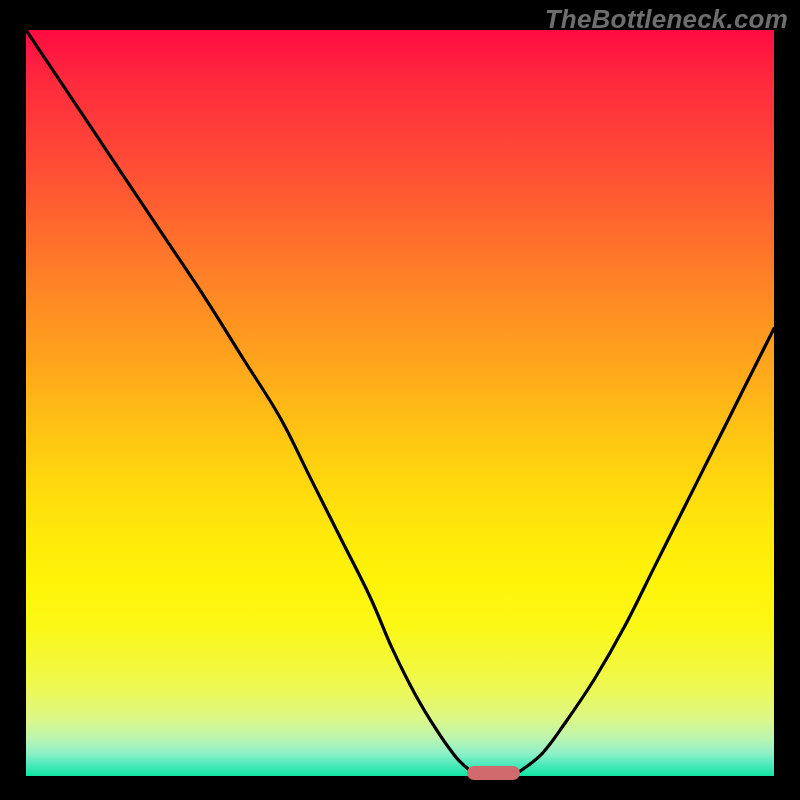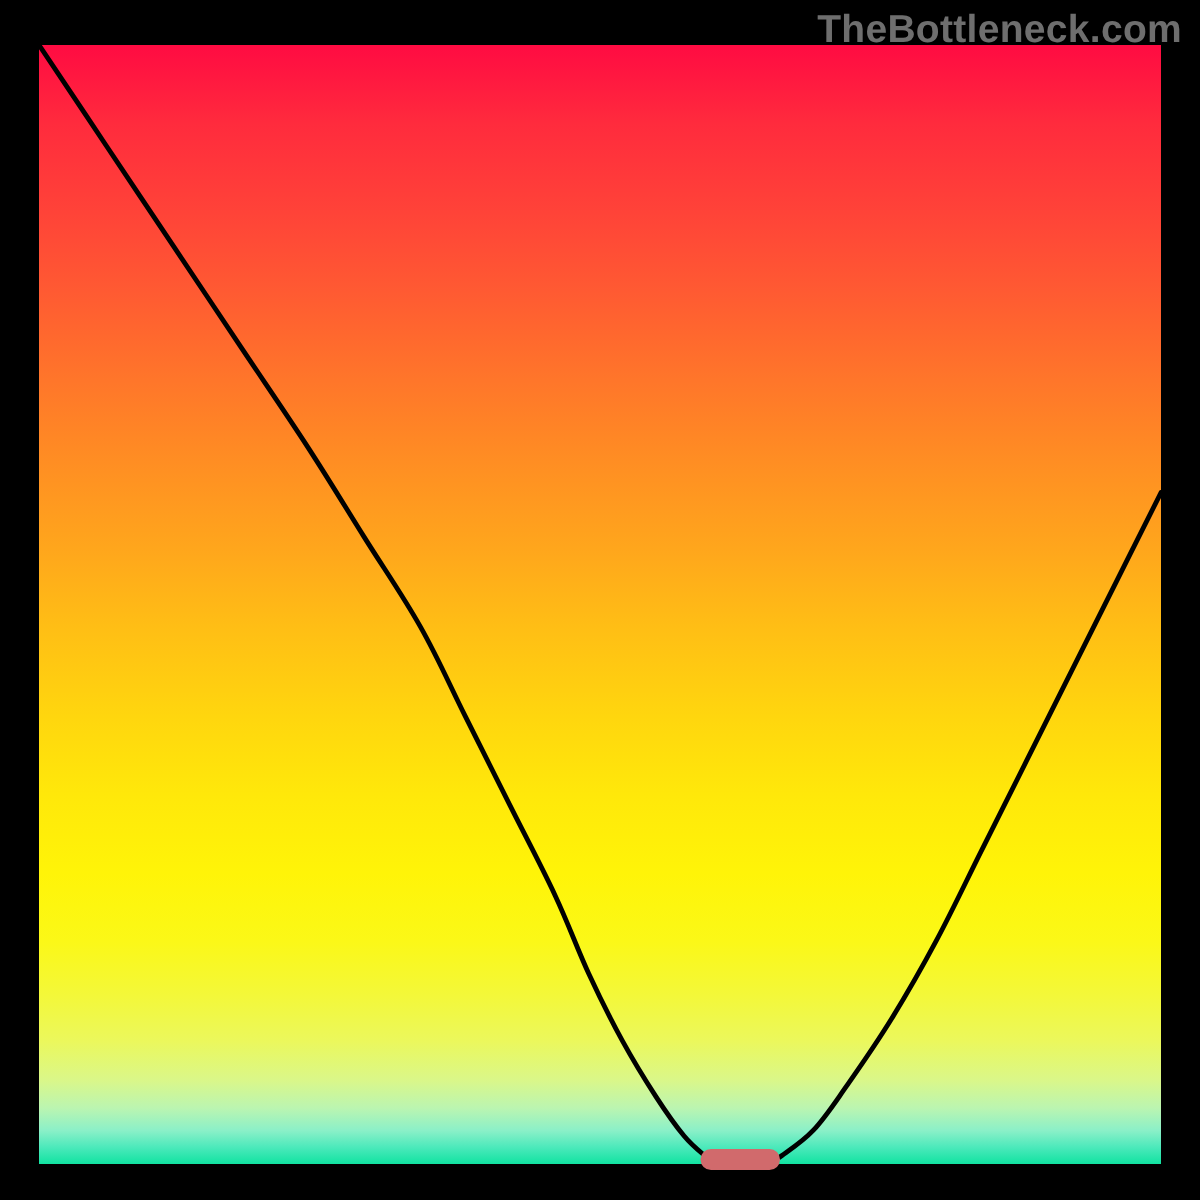--- a/index.html
+++ b/index.html
@@ -19,20 +19,21 @@
   .watermark {
     position: absolute;
     top: 4px;
     right: 12px;
     font-family: Arial, Helvetica, sans-serif;
     font-size: 26px;
     font-weight: 600;
     color: #6e6e6e;
     letter-spacing: 0.2px;
     z-index: 5;
+    font-style: italic;
   }
   .plot {
     position: absolute;
     left: 26px;
     top: 30px;
     width: 748px;
     height: 746px;
   }
   .gradient {
     position: absolute;

